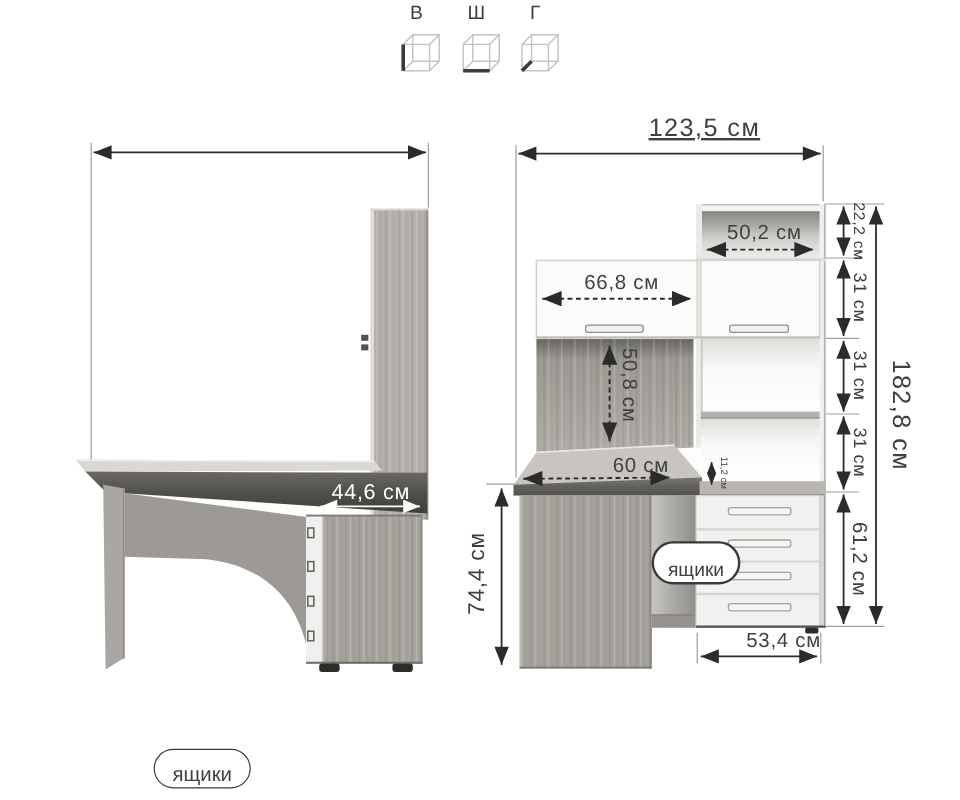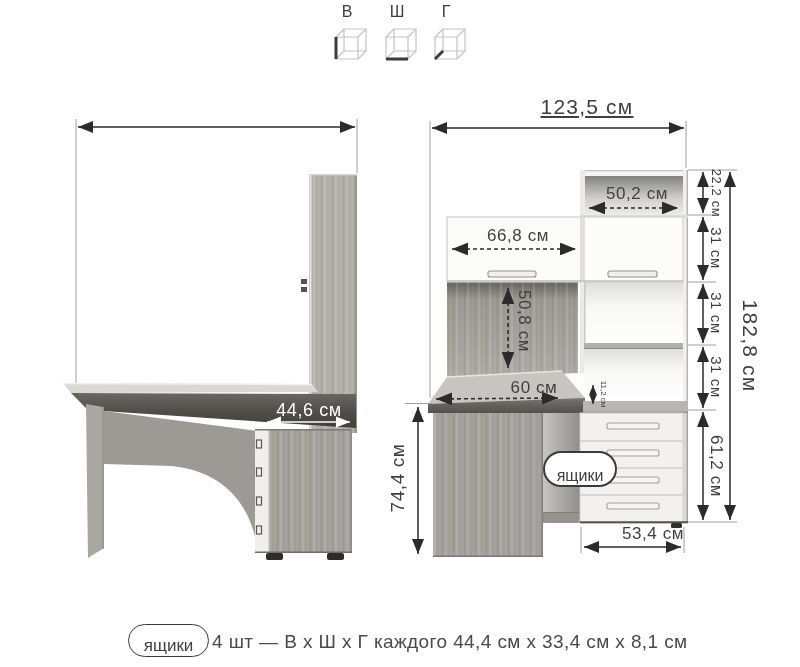--- a/index.html
+++ b/index.html
@@ -273,15 +273,14 @@
   <div class="lbl s21 rot90" style="left:750px;top:346px;">182,8 см</div>
   <div class="lbl s17" style="left:633px;top:534px;margin-left:20px;">53,4 см</div>
 
   <div class="callout s16" style="left:543px;top:451px;width:70px;height:32px;">
     <span>ящики</span>
   </div>
 
   <div class="callout s17" style="left:128px;top:624px;width:79px;height:31px;border-width:1.6px;">
     <span>ящики</span>
   </div>
-  <div id="legend-text">4 шт — В х Ш х Г каждого 44,4 см х 33,4 см х 8,1 см</div>
 
 </div>
 
 </body></html>

